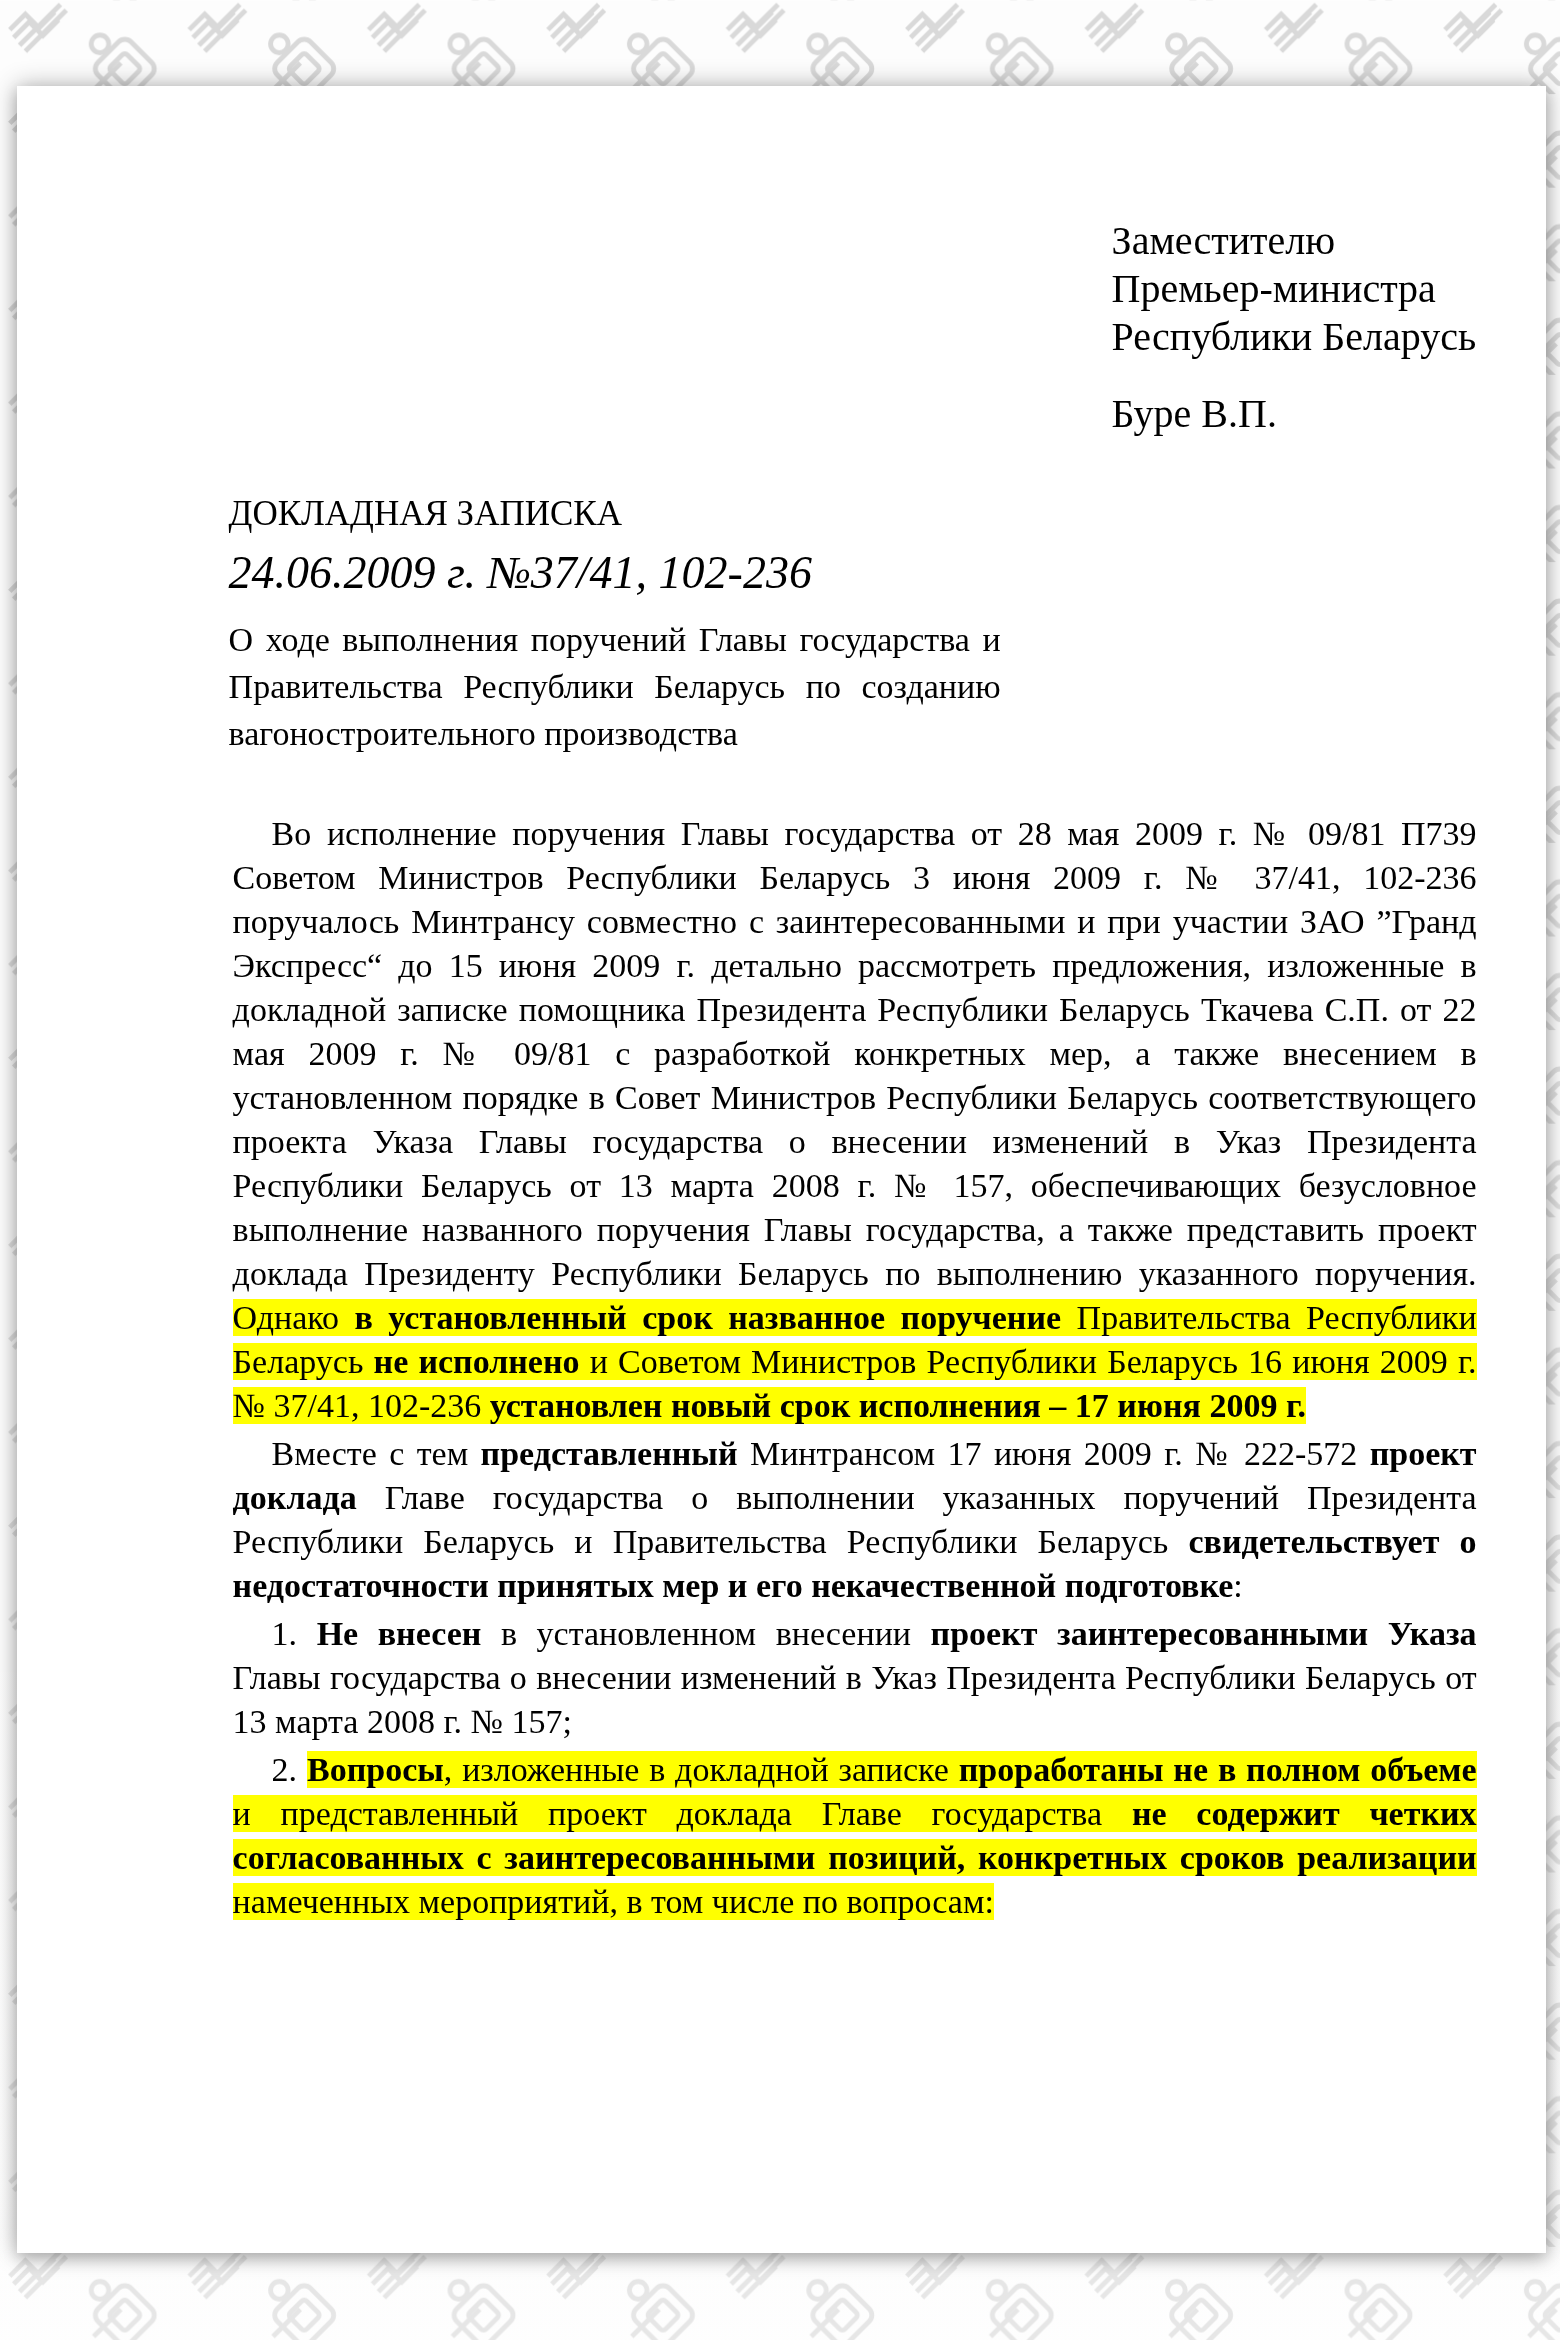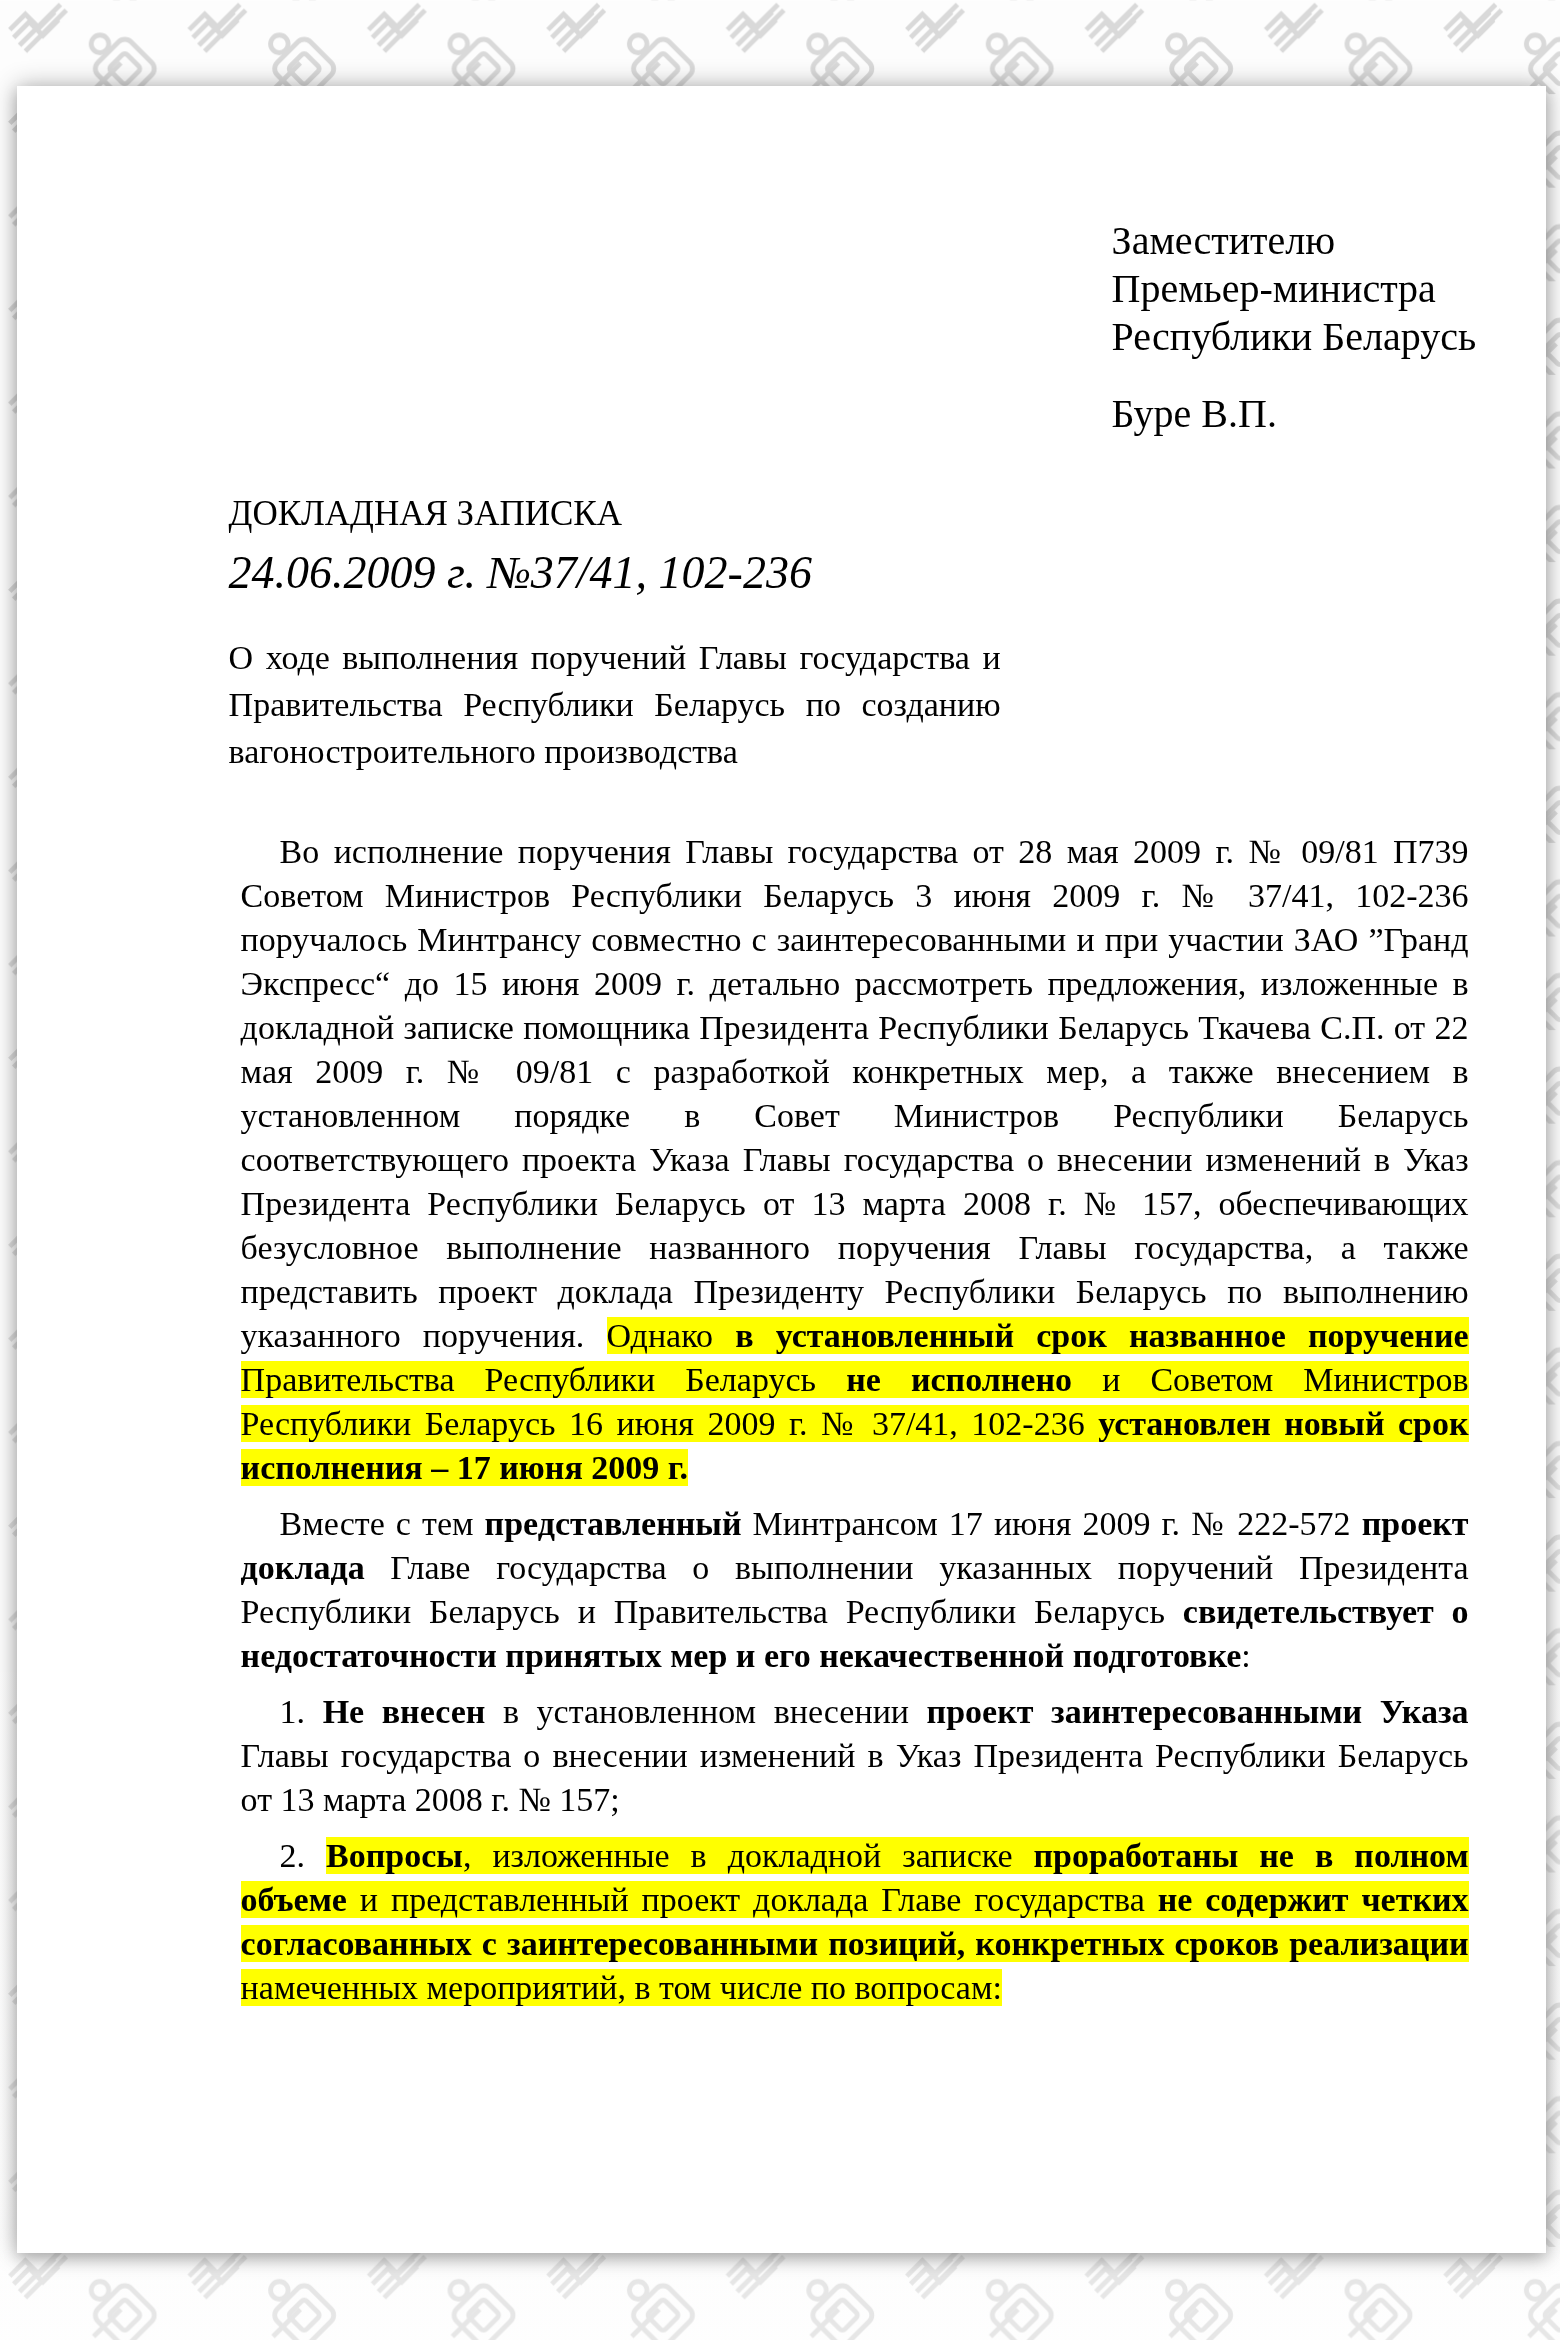--- a/index.html
+++ b/index.html
@@ -58,34 +58,34 @@
     line-height: 45px;
     font-weight: normal;
   }
   .date-line {
     margin-top: 13.7px;
     font-size: 46px;
     line-height: 45px;
     font-style: italic;
   }
   .subject {
-    margin-top: 39px;
+    margin-top: 21px;
     width: 772px;
     font-size: 34px;
     line-height: 47px;
     text-align: justify;
   }
   .body-text {
     margin-top: 55px;
     font-size: 34px;
     line-height: 44px;
     text-align: justify;
   }
   .body-text p {
-    margin: 12px;
+    margin: 4px;
     padding: 0;
     text-indent: 39px;
   }
   .b { font-weight: bold; }
   .hl { background-color: var(--hl, #ffff00); }
 </style>
 </head>
 <body>
 
 <div class="stage">

